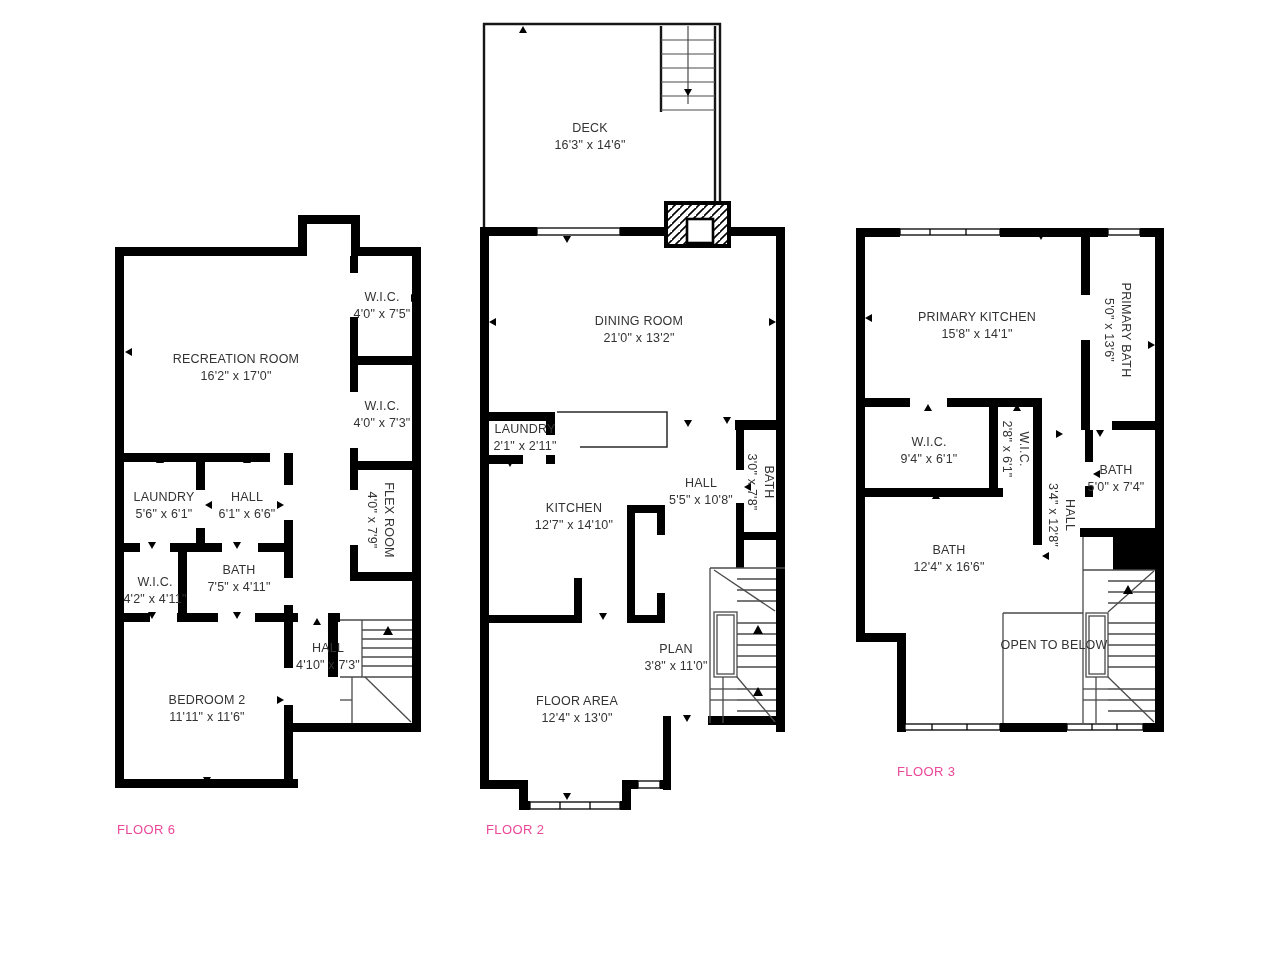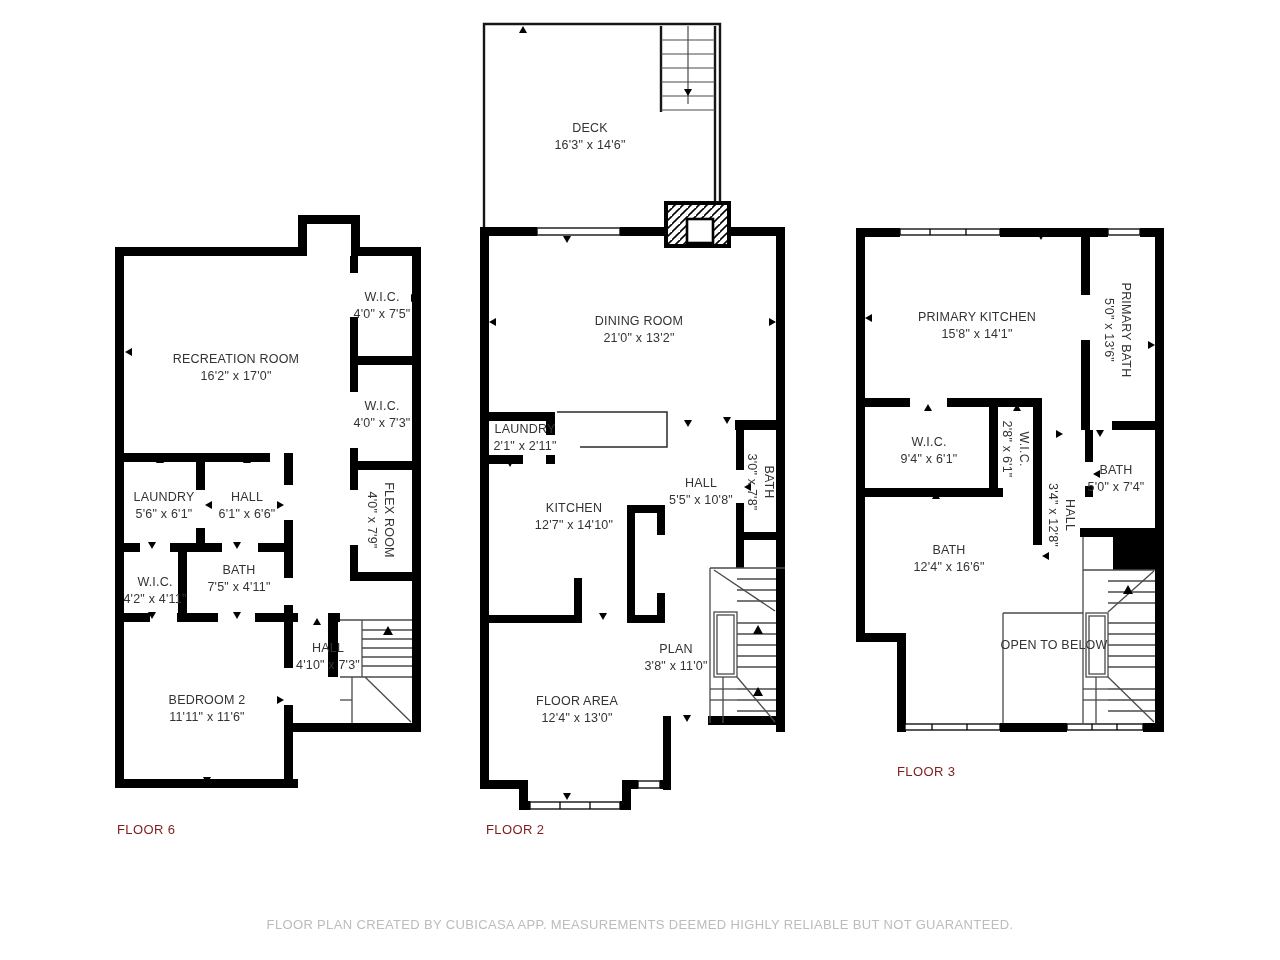--- a/index.html
+++ b/index.html
@@ -3,21 +3,21 @@
 <meta charset="utf-8">
 <style>
   html,body{margin:0;padding:0;background:#ffffff;}
   .stage{position:relative;width:1280px;height:960px;background:#fff;
          font-family:"Liberation Sans",sans-serif;overflow:hidden;}
   .stage svg{position:absolute;left:0;top:0;}
   .lbl{position:absolute;transform:translate(-50%,-50%);text-align:center;
        color:#333;font-size:12.5px;line-height:17px;letter-spacing:.2px;white-space:nowrap;}
   .lbl.vert{transform:translate(-50%,-50%) rotate(90deg);}
   .rdims:empty{display:none;}
-  .floor-label{position:absolute;transform:translateY(-50%);color:#7f1d1d;
+  .floor-label{position:absolute;transform:translateY(-50%);color:#ec4899;
        font-size:13px;letter-spacing:.4px;white-space:nowrap;}
   .footer{position:absolute;left:640px;top:924px;transform:translate(-50%,-50%);
        color:#bcbcbc;font-size:13px;letter-spacing:.35px;white-space:nowrap;}
 </style>
 </head>
 <body>
 
 <div class="stage">
 
 <svg width="1280" height="960" viewBox="0 0 1280 960">
@@ -377,15 +377,14 @@
   <div class="lbl" style="left:949px;top:559px">
     <div class="rname">BATH</div>
     <div class="rdims">12'4" x 16'6"</div>
   </div>
   <div class="lbl" style="left:1054px;top:645px">
     <div class="rname">OPEN TO BELOW</div>
 
   </div>
   <div class="floor-label" style="left:897px;top:771px">FLOOR 3</div>
 
-  <div class="footer">FLOOR PLAN CREATED BY CUBICASA APP. MEASUREMENTS DEEMED HIGHLY RELIABLE BUT NOT GUARANTEED.</div>
 
 </div>
 
 </body></html>

